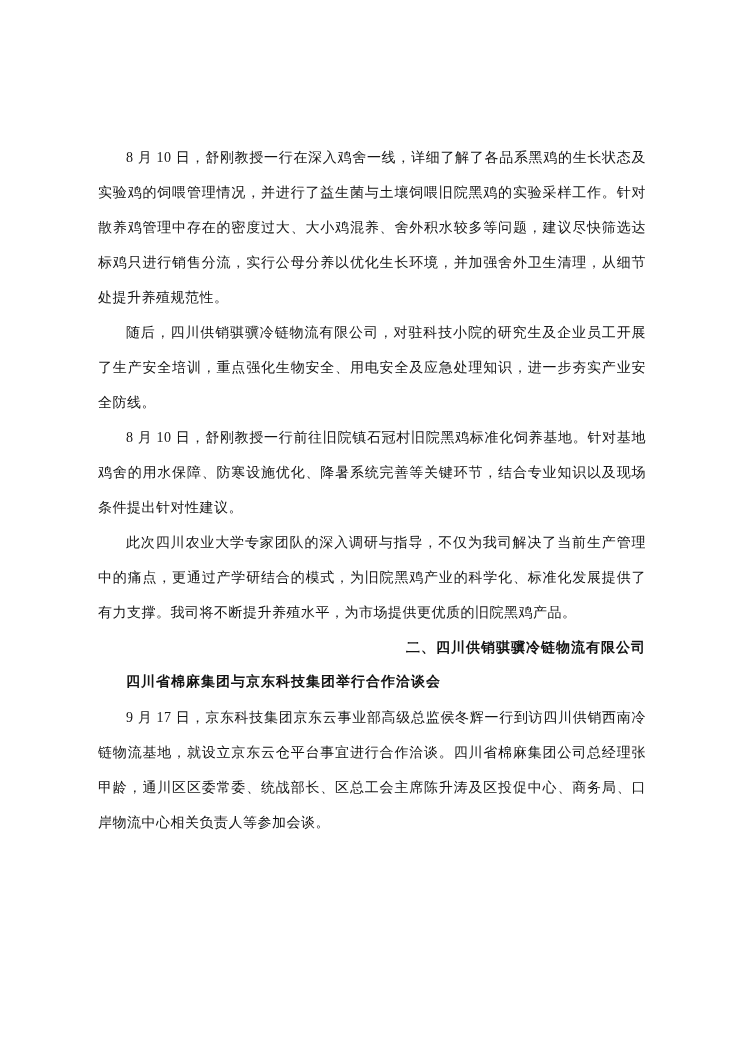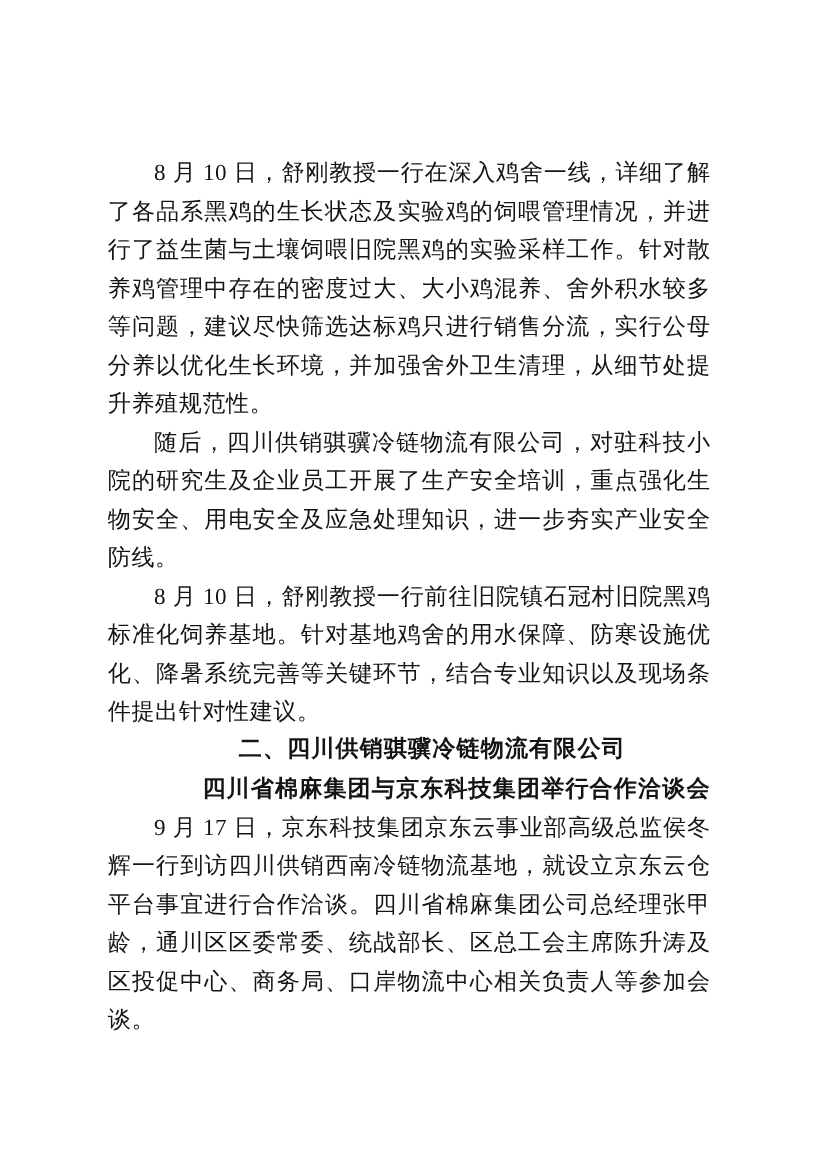--- a/index.html
+++ b/index.html
@@ -18,45 +18,46 @@
   }
   .content {
     position: absolute;
     left: 98px;
     top: 140px;
     width: 548px;
   }
   p.para {
     margin: 0;
     padding: 0;
-    font-size: 21px;
+    font-size: 14px;
     line-height: 35px;
     text-align: justify;
     text-indent: 2em;
     letter-spacing: 0.5px;
     word-break: break-all;
   }
   p.heading-sans {
-    font-family: Liberation Mono, monospace;
+    font-family: Liberation Serif, serif;
     font-weight: bold;
-    text-align: center;
+    text-align: right;
     letter-spacing: 1px;
   }
   p.heading-serif {
-    font-family: Liberation Sans, sans-serif;
+    font-family: Liberation Mono, monospace;
     font-weight: bold;
-    text-align: right;
+    text-align: left;
     letter-spacing: 1px;
   }
 </style>
 </head>
 <body>
 
 <div class="page">
   <div class="content">
       <p class="para body-text">8 月 10 日，舒刚教授一行在深入鸡舍一线，详细了解了各品系黑鸡的生长状态及实验鸡的饲喂管理情况，并进行了益生菌与土壤饲喂旧院黑鸡的实验采样工作。针对散养鸡管理中存在的密度过大、大小鸡混养、舍外积水较多等问题，建议尽快筛选达标鸡只进行销售分流，实行公母分养以优化生长环境，并加强舍外卫生清理，从细节处提升养殖规范性。</p>
       <p class="para body-text">随后，四川供销骐骥冷链物流有限公司，对驻科技小院的研究生及企业员工开展了生产安全培训，重点强化生物安全、用电安全及应急处理知识，进一步夯实产业安全防线。</p>
       <p class="para body-text">8 月 10 日，舒刚教授一行前往旧院镇石冠村旧院黑鸡标准化饲养基地。针对基地鸡舍的用水保障、防寒设施优化、降暑系统完善等关键环节，结合专业知识以及现场条件提出针对性建议。</p>
+      <p class="para body-text">此次四川农业大学专家团队的深入调研与指导，不仅为我司解决了当前生产管理中的痛点，更通过产学研结合的模式，为旧院黑鸡产业的科学化、标准化发展提供了有力支撑。我司将不断提升养殖水平，为市场提供更优质的旧院黑鸡产品。</p>
       <p class="para heading-sans">二、四川供销骐骥冷链物流有限公司</p>
       <p class="para heading-serif">四川省棉麻集团与京东科技集团举行合作洽谈会</p>
       <p class="para body-text">9 月 17 日，京东科技集团京东云事业部高级总监侯冬辉一行到访四川供销西南冷链物流基地，就设立京东云仓平台事宜进行合作洽谈。四川省棉麻集团公司总经理张甲龄，通川区区委常委、统战部长、区总工会主席陈升涛及区投促中心、商务局、口岸物流中心相关负责人等参加会谈。</p>
     </div>
 </div>
 
 </body></html>

